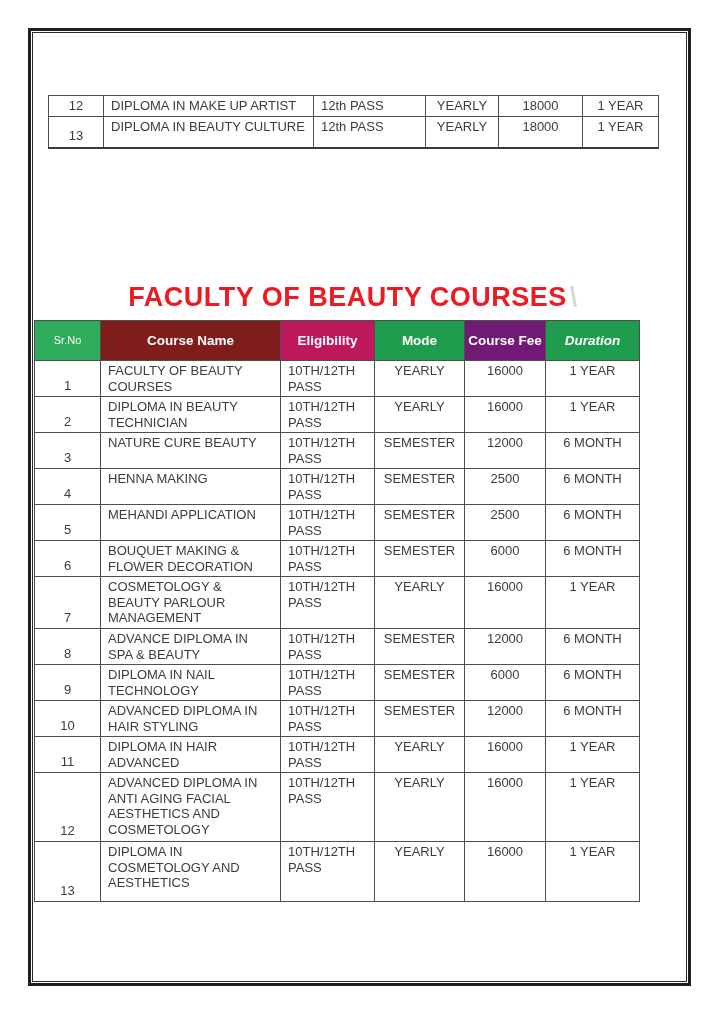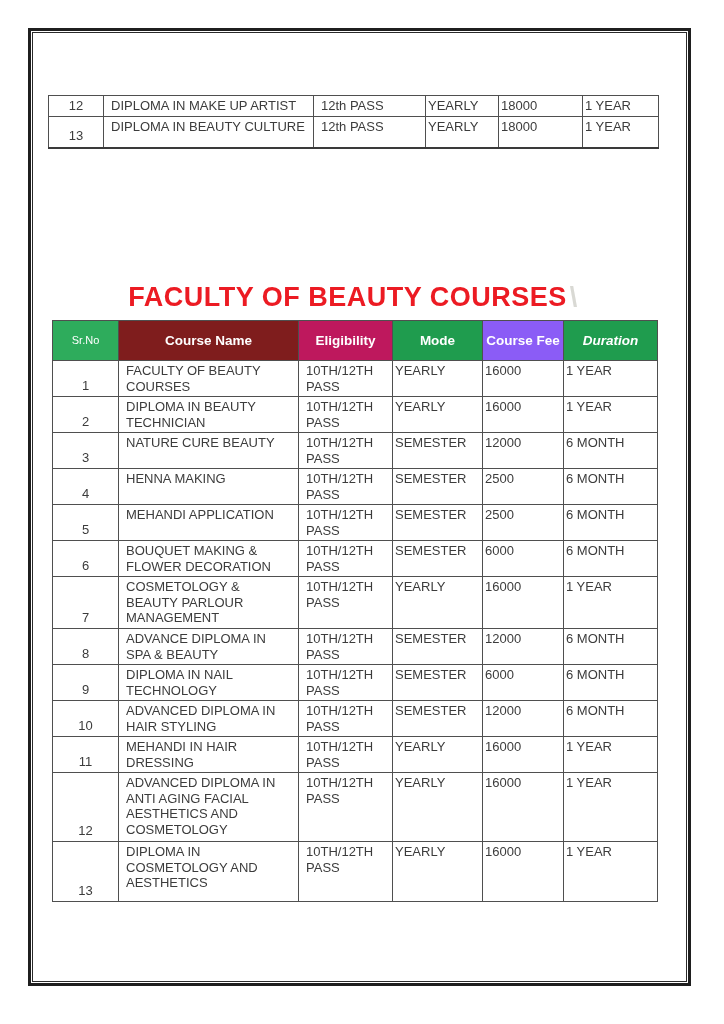--- a/index.html
+++ b/index.html
@@ -21,30 +21,30 @@
   td,th{border:1px solid #4f4f4f;overflow:hidden;box-sizing:border-box;}
   
   .table1{position:absolute;left:48px;top:95px;width:610px;}
   
   .heading{
     position:absolute;left:48px;top:282px;width:610px;text-align:center;
     font-size:27px;font-weight:bold;letter-spacing:.5px;white-space:nowrap;
   }
   .heading .artifact{font-weight:bold;margin-left:3px;}
   
-  .table2{position:absolute;left:52px;top:320px;width:605px;border-radius:24px;}
+  .table2{position:absolute;left:34px;top:320px;width:605px;border-radius:24px;}
   .table2 th{
     color:#ffffff;font-weight:bold;font-size:13.5px;text-align:center;
     vertical-align:middle;padding:2px;
   }
   .table2 th.srno{font-size:11px;font-weight:normal;}
   td.sr{vertical-align:bottom;text-align:center;padding:1px 2px 3px 2px;}
   td.course{vertical-align:top;text-align:left;padding:2px 4px 2px 7px;}
   td.elig{vertical-align:top;text-align:left;padding:2px 4px 2px 7px;}
-  td.mode,td.fee,td.dur{vertical-align:top;padding:2px 2px;}
+  td.mode,td.fee,td.dur{vertical-align:top;text-align:center;padding:2px 2px;}
   .table1 td{border-color:#4f4f4f;}
   .table1{border-bottom:2px solid #3a3a3a;}
 </style>
 </head>
 <body>
 
 <div class="frame-outer">
   <div class="frame-inner"></div>
 </div>
 
@@ -89,21 +89,21 @@
     <col style="width:90px">
       <col style="width:81px">
       <col style="width:94px">
   </colgroup>
   <thead>
     <tr style="height:40px">
       <th class="srno" style="background: rgb(46, 172, 92);">Sr.No</th>
       <th style="background: #7f1d1d;">Course Name</th>
       <th style="background: #be185d;">Eligibility</th>
       <th style="background: rgb(31, 156, 78);">Mode</th>
-      <th style="background: #8b5cf6;">Course Fee</th>
+      <th style="background: #701a75;">Course Fee</th>
       <th style="background: rgb(31, 156, 78); font-style: italic;">Duration</th>
     </tr>
   </thead>
   <tbody>
       <tr style="height: 35px;">
         <td class="sr">1</td>
         <td class="course">FACULTY OF BEAUTY COURSES</td>
         <td class="elig">10TH/12TH PASS</td>
         <td class="mode">YEARLY</td>
         <td class="fee">16000</td>
@@ -176,21 +176,21 @@
       <tr style="height: 36px;">
         <td class="sr">10</td>
         <td class="course">ADVANCED DIPLOMA IN HAIR STYLING</td>
         <td class="elig">10TH/12TH PASS</td>
         <td class="mode">SEMESTER</td>
         <td class="fee">12000</td>
         <td class="dur">6 MONTH</td>
       </tr>
       <tr style="height: 35px;">
         <td class="sr">11</td>
-        <td class="course">MEHANDI IN HAIR DRESSING</td>
+        <td class="course">DIPLOMA IN HAIR ADVANCED</td>
         <td class="elig">10TH/12TH PASS</td>
         <td class="mode">YEARLY</td>
         <td class="fee">16000</td>
         <td class="dur">1 YEAR</td>
       </tr>
       <tr style="height: 69px;">
         <td class="sr">12</td>
         <td class="course">ADVANCED DIPLOMA IN ANTI AGING FACIAL AESTHETICS AND COSMETOLOGY</td>
         <td class="elig">10TH/12TH PASS</td>
         <td class="mode">YEARLY</td>

